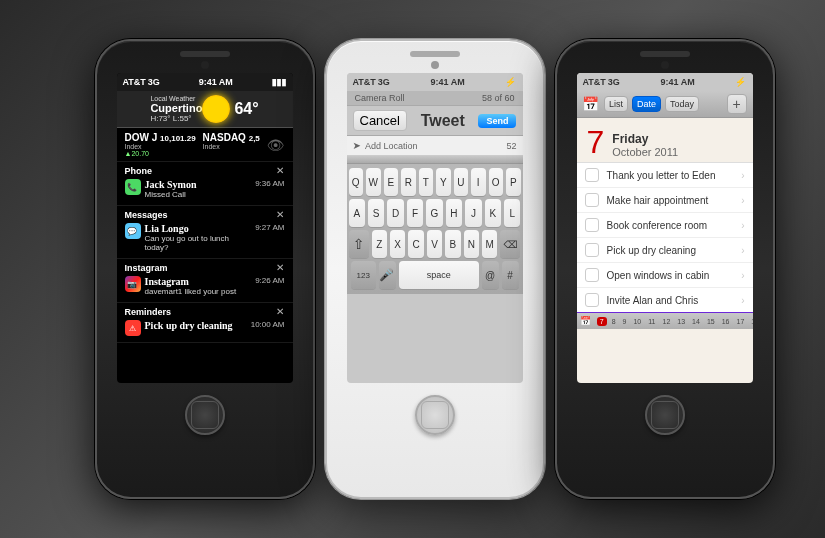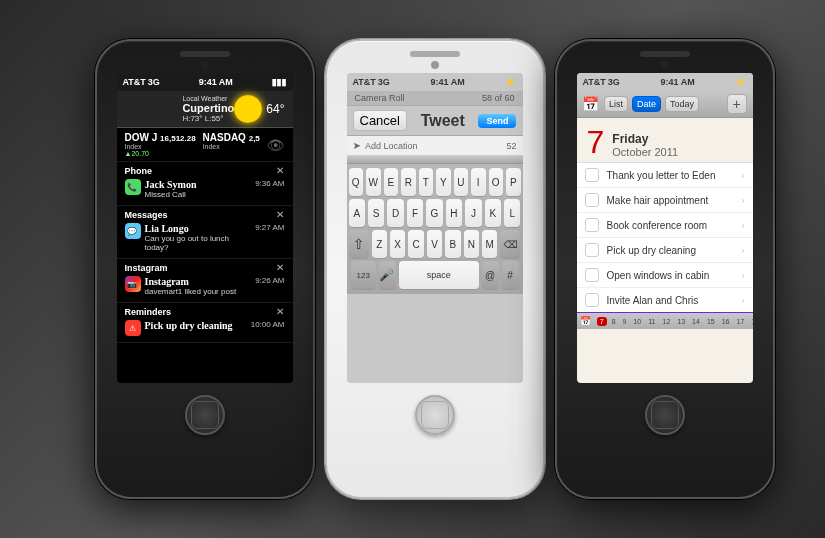--- a/index.html
+++ b/index.html
@@ -128,36 +128,36 @@
     
     .phone-bottom {
       display: flex;
       flex-direction: column;
       align-items: center;
       margin-top: 4px;
     }
     .notif-weather {
       display: flex;
       align-items: center;
-      justify-content: flex-end;
+      justify-content: center;
       padding: 4px 8px;
       background: rgba(255,255,255,0.15);
       border-bottom: 1px solid rgba(255,255,255,0.2);
     }
     .weather-left { color: #fff; }
     .weather-city { font-size: 11px; font-weight: 700; }
     .weather-label { font-size: 7px; opacity: 0.8; }
     .weather-right { display: flex; align-items: center; gap: 4px; }
     .sun-icon {
       width: 28px; height: 28px;
       background: radial-gradient(circle, #ffd700 60%, #ff8c00 100%);
       border-radius: 50%;
       box-shadow: 0 0 8px #ffd700;
     }
-    .weather-temp { color: #fff; font-size: 12px; font-weight: 400; }
+    .weather-temp { color: #fff; font-size: 16px; font-weight: 700; }
     .weather-hl { color: rgba(255,255,255,0.8); font-size: 8px; }
 
     .notif-stocks {
       display: flex;
       justify-content: space-between;
       padding: 4px 8px;
       background: rgba(0,0,0,0.2);
       border-bottom: 1px solid rgba(255,255,255,0.1);
     }
     .stock-item { color: #fff; }
@@ -457,21 +457,21 @@
           </div>
         </div>
         <div class="weather-right">
           <div class="sun-icon"></div>
           <div class="weather-temp">64°</div>
         </div>
       </div>
 
       <div class="notif-stocks">
         <div class="stock-item">
-          <div class="stock-name">DOW J <span style="font-size:8px">16,512.28</span></div>
+          <div class="stock-name">DOW J <span style="font-size:8px">10,101.29</span></div>
           <div class="stock-label">Index</div>
           <div class="stock-change">▲20.70</div>
         </div>
         <div class="stock-item">
           <div class="stock-name">NASDAQ <span style="font-size:8px">2,5</span></div>
           <div class="stock-label">Index</div>
         </div>
         <div style="color:rgba(255,255,255,0.4);font-size:14px;align-self:center">👁</div>
       </div>
 

